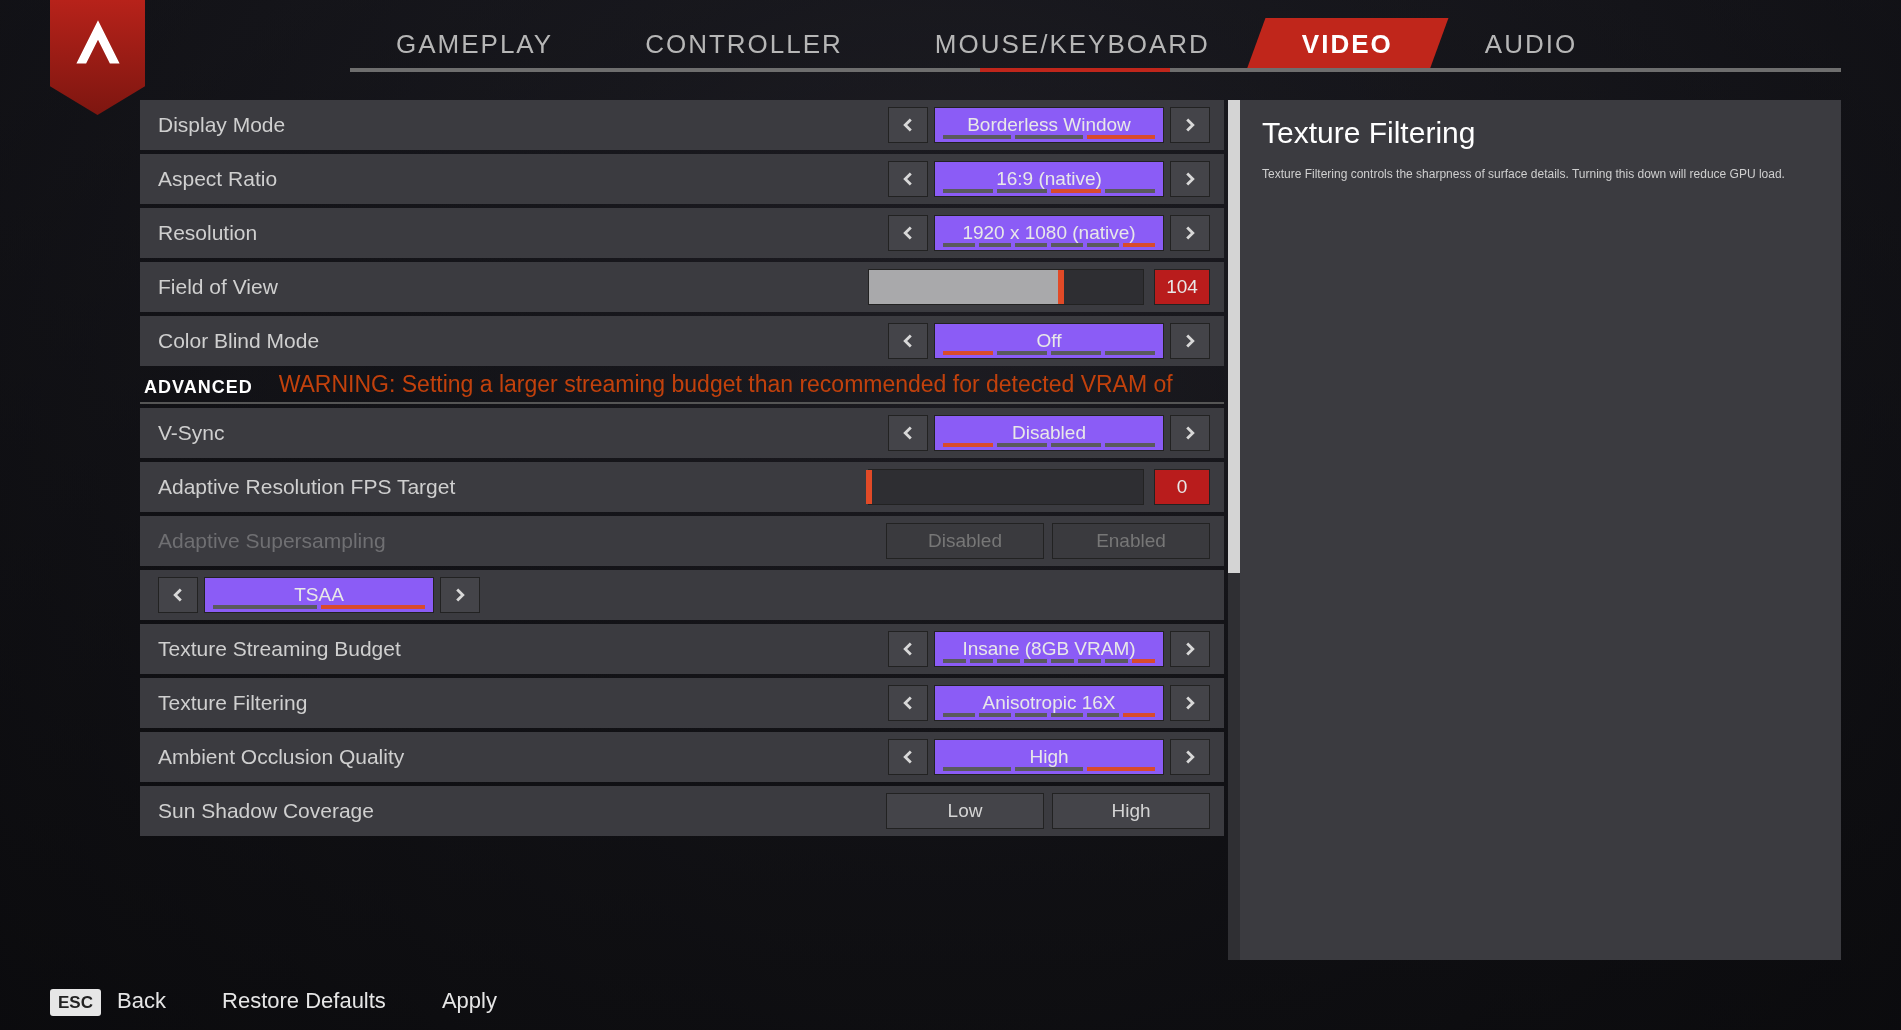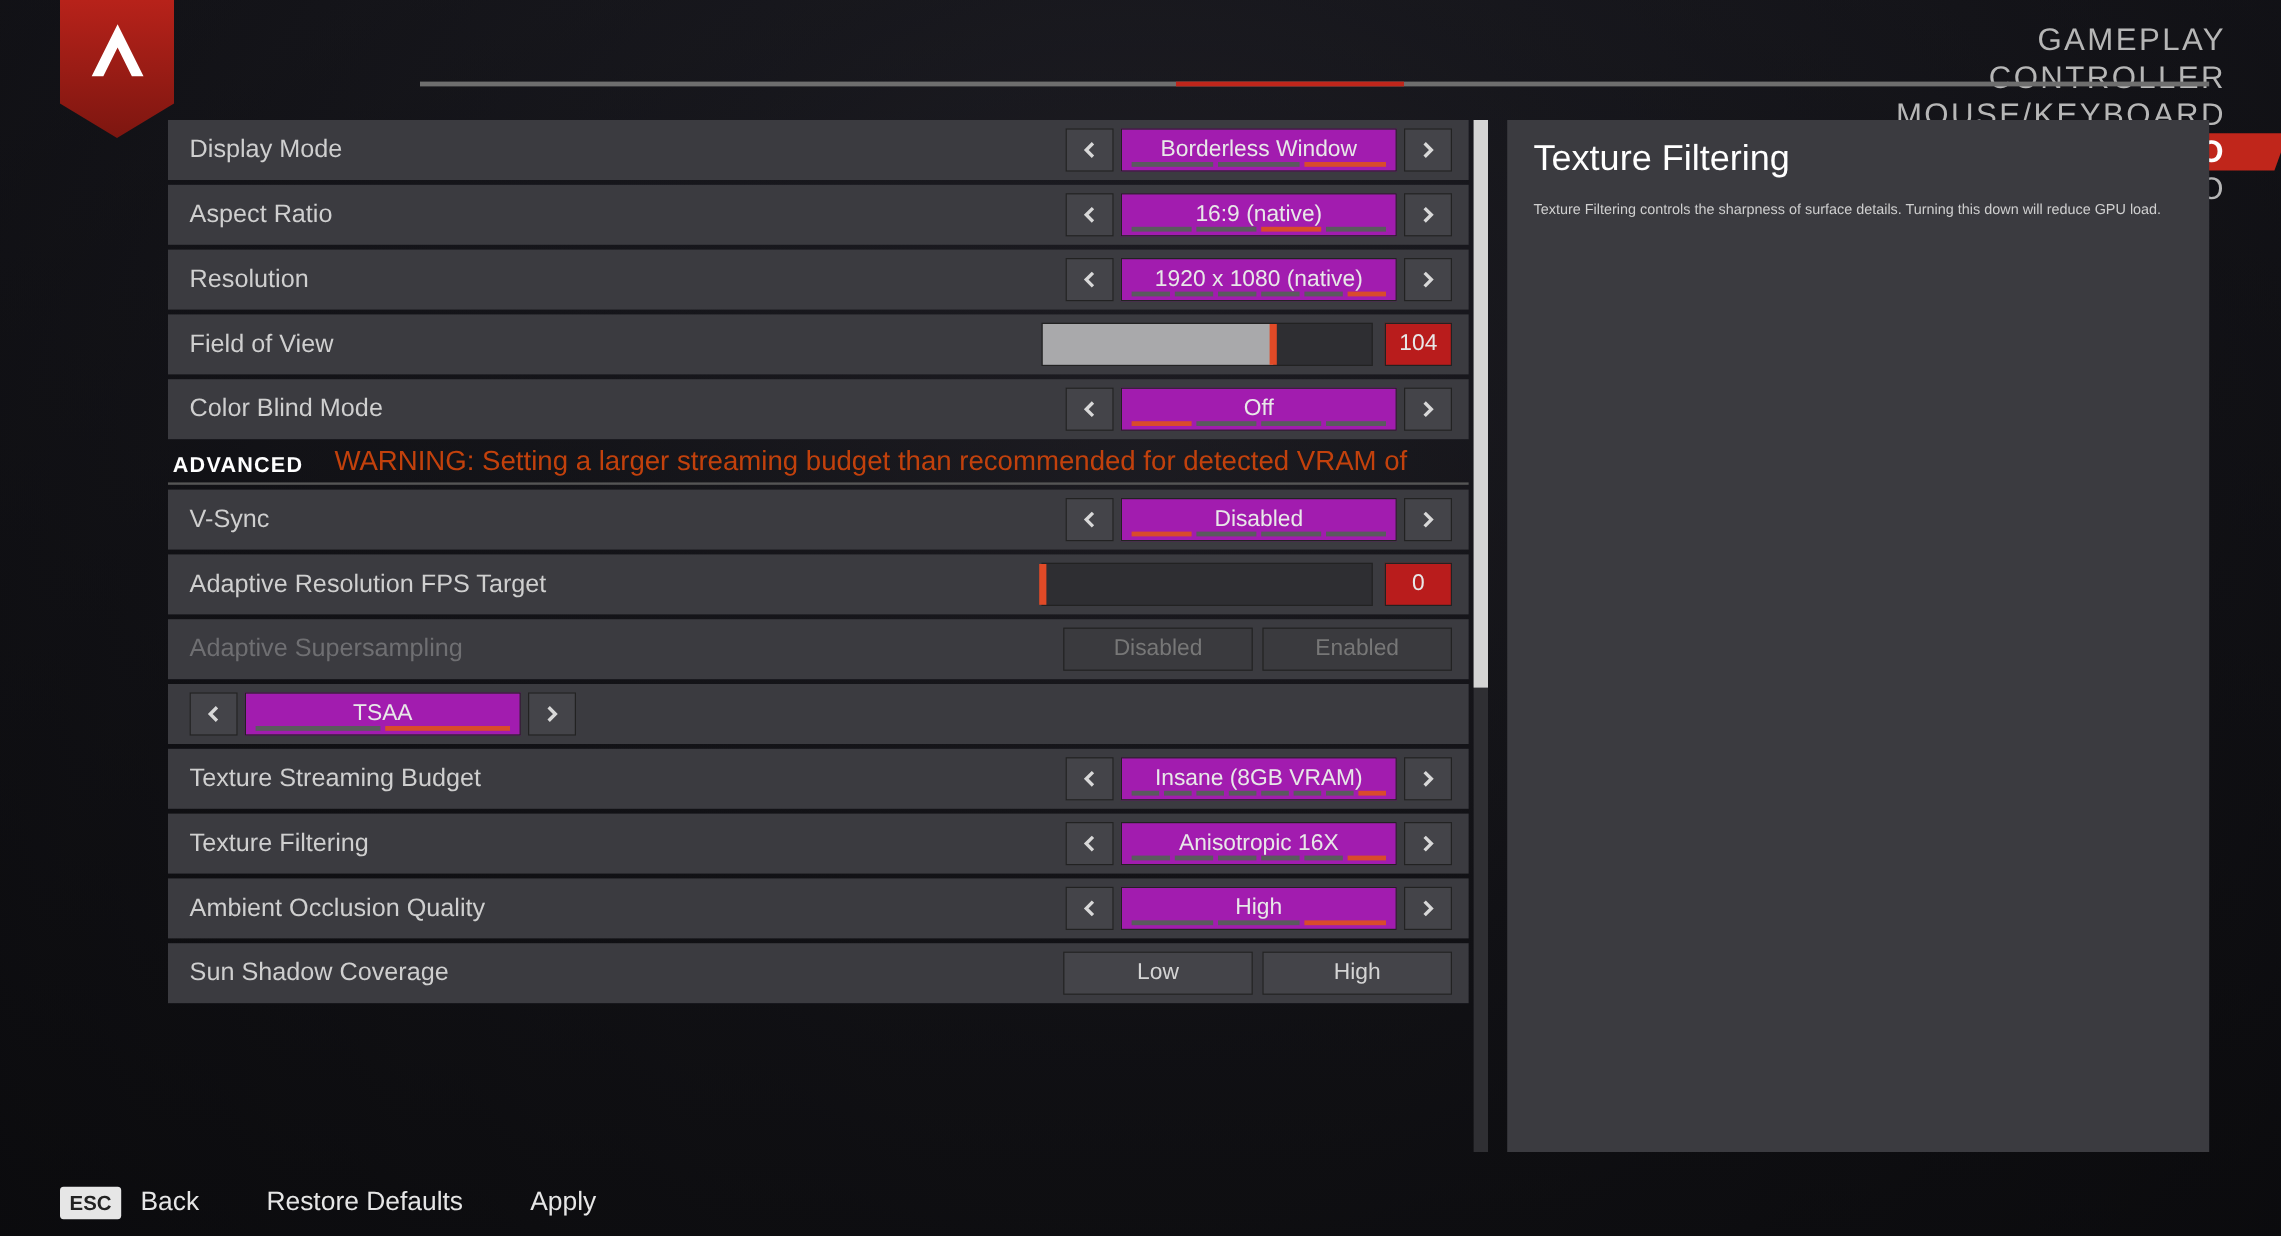--- a/index.html
+++ b/index.html
@@ -29,21 +29,20 @@
     background: linear-gradient(to bottom,#b7221a,#7d1610);
     clip-path: polygon(0 0,100% 0,100% 75%,50% 100%,0 75%);
   }
   .logo-wrap svg { position:absolute; left:50%; top:38%; transform:translate(-50%,-50%); }
   .tabs {
     display:flex;
     align-items:flex-end;
     margin-left: 350px;
     height: 52px;
     gap: 0;
-    flex-direction: column;
   }
   .tab {
     height: 52px;
     padding: 0 46px;
     display:flex; align-items:center;
     font-size: 26px;
     letter-spacing: 2px;
     font-weight: 500;
     color:#b6b6b6;
     cursor:pointer;
@@ -65,21 +64,21 @@
   .tab-underline::after{
     content:""; position:absolute; height:4px; background:#c0261b;
     left:630px; width:190px; top:0;
   }
 
   
   .main {
     position:absolute;
     top:100px; left:140px; right:60px; bottom:70px;
     display:flex;
-    gap:16px;
+    gap:0;
   }
   .settings-panel {
     flex: 0 0 1100px;
     display:flex;
   }
   .settings-scroll {
     flex:1;
     overflow:hidden;
   }
   .scrollbar {
@@ -112,21 +111,21 @@
   .arrow-btn {
     width:40px; height:36px;
     background:#444449;
     border:1px solid #222;
     display:flex; align-items:center; justify-content:center;
     cursor:pointer;
   }
   .arrow-btn svg{width:14px;height:14px;fill:#d8d8d8;}
   .cycler-box {
     width:230px; height:36px;
-    background:#a21caf;
+    background:#8b5cf6;
     border:1px solid #222;
     display:flex; flex-direction:column; align-items:center; justify-content:center;
     position:relative;
   }
   .cycler-box .val { font-size:19px; color:#e8e8e8; line-height:20px; }
   .ticks { position:absolute; bottom:3px; left:8px; right:8px; display:flex; gap:4px; height:4px;}
   .tick { flex:1; background:#5a5a5e; }
   .tick.sel { background:#d94b2c; }
 
   

